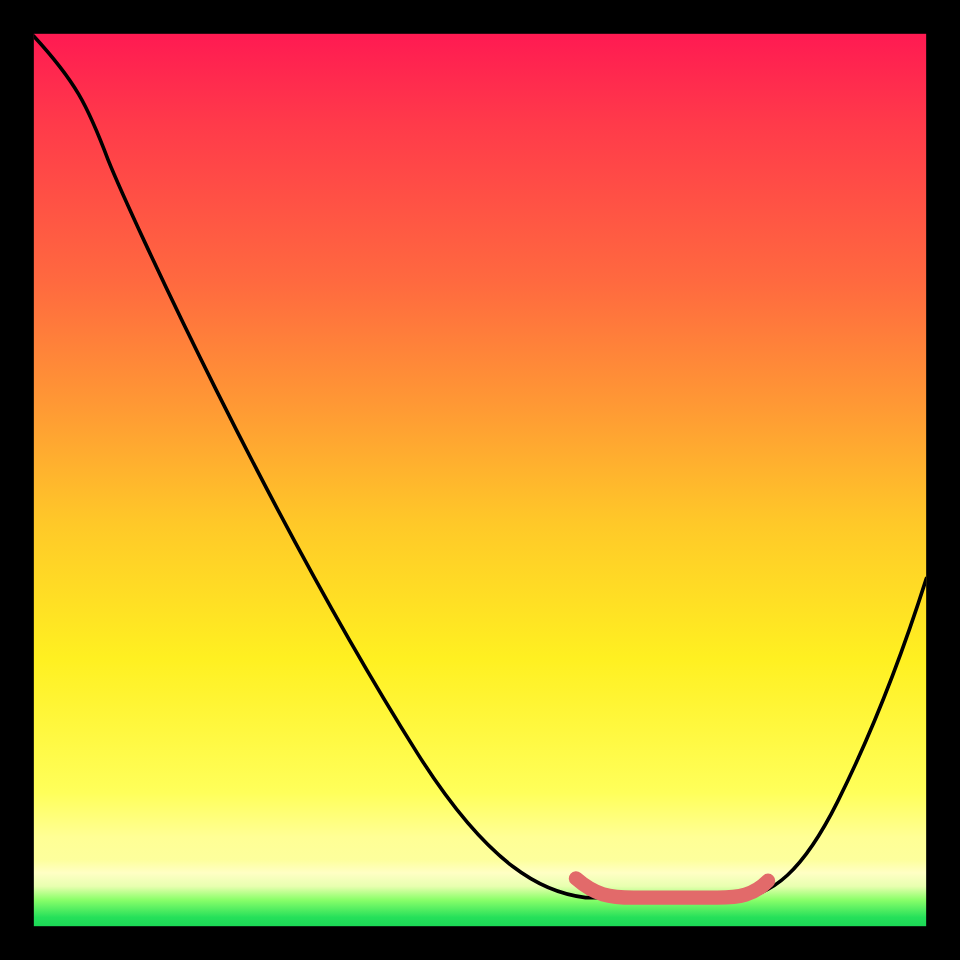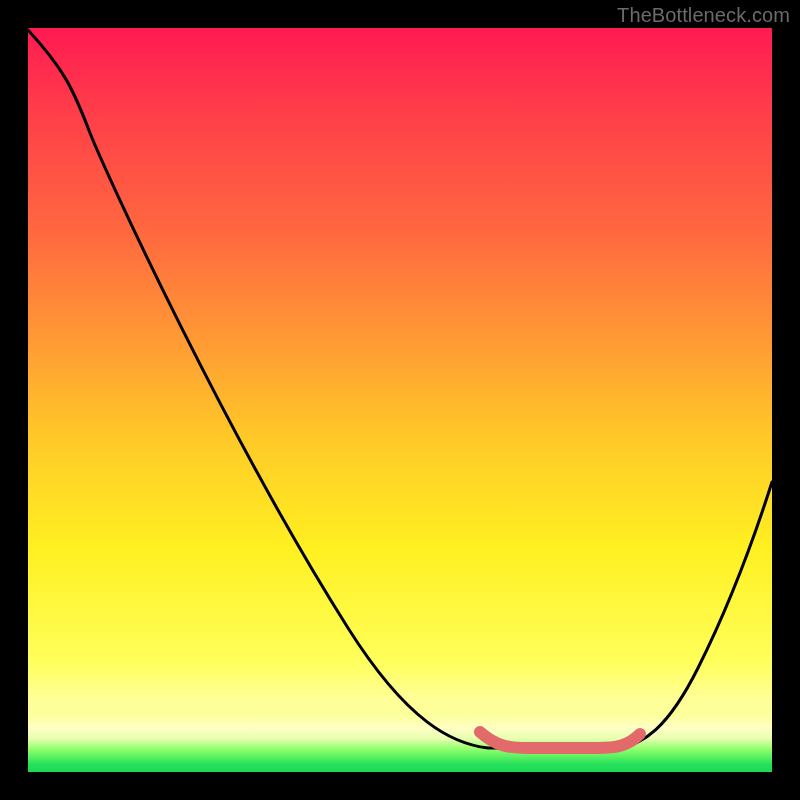--- a/index.html
+++ b/index.html
@@ -59,21 +59,20 @@
     color: #6b6b6b;
     font-size: 20px;
     font-weight: 500;
     letter-spacing: 0.1px;
   }
 </style>
 </head>
 <body>
 <div class="frame">
 
-  <div class="watermark">TheBottleneck.com</div>
 
   <div class="plot">
     <div class="gradient"></div>
 
     <svg class="curve" viewBox="0 0 744 744">
 
       <path d="M 0 2
                C 35 40, 45 60, 62 105
                C 80 150, 200 410, 320 600
                C 380 695, 425 716, 460 720

